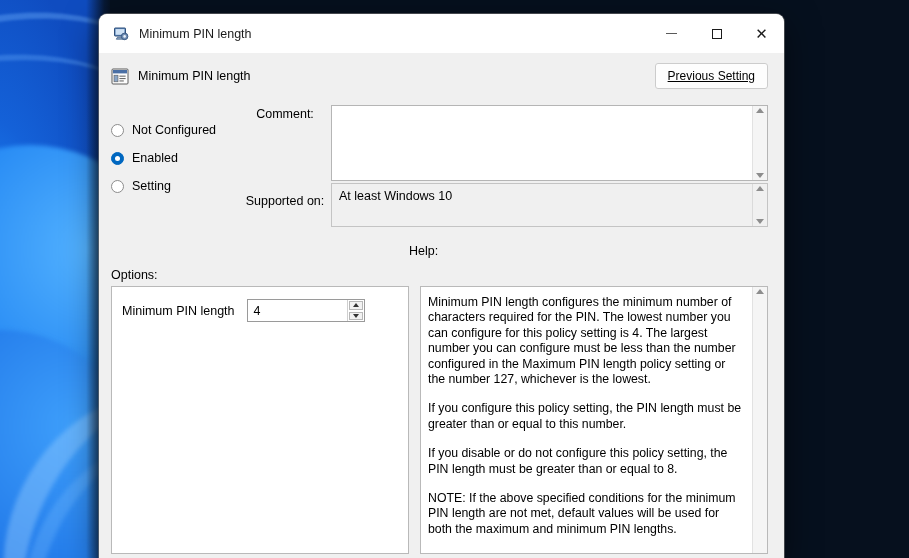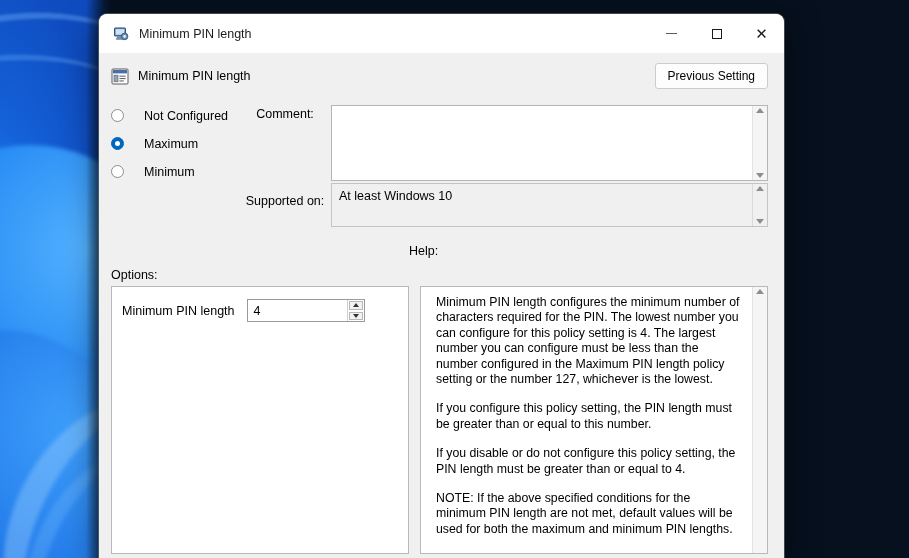--- a/index.html
+++ b/index.html
@@ -162,21 +162,21 @@
     padding: 0 16px 0 12px;
     background: #f0f0f0;
   }
   .policy-icon {
     width: 18px; height: 17px;
     margin-right: 9px;
     flex: none;
     position: relative;
   }
   .policy-name { font-size: 12.5px; color: #000; }
-  .nav-btns { margin-left: auto; display: flex; gap: 20px; }
+  .nav-btns { margin-left: auto; display: flex; gap: 20px; text-decoration: underline; }
   .nav-btn {
     height: 26px;
     min-width: 100px;
     padding: 0 12px;
     background: #fdfdfd;
     border: 1px solid #cccccc;
     border-radius: 3px;
     font-family: "Liberation Sans", sans-serif;
     font-size: 12px;
     color: #000;
@@ -185,23 +185,22 @@
 
   
   .state-area {
     display: flex;
     padding: 6px 16px 0 12px;
     height: 135px;
   }
   .radios { width: 118px; padding-top: 4px; }
   .radio-row {
     display: flex;
-    align-items: flex-start;
+    align-items: flex-end;
     height: 28px;
-    gap: 12px;
   }
   .radio {
     width: 13px; height: 13px;
     border-radius: 50%;
     border: 1px solid #8c8c8c;
     background: #fff;
     margin-right: 8px;
     flex: none;
     position: relative;
   }
@@ -281,21 +280,20 @@
   .panes {
     display: flex;
     padding: 0 16px 0 12px;
     gap: 11px;
     height: 268px;
   }
   .pane {
     border: 1px solid #b9b9b9;
     background: #ffffff;
     position: relative;
-    padding-left: 8px;
   }
   .options-pane { width: 298px; padding: 12px 10px; }
   .help-pane { flex: 1; display: flex; }
 
   .option-row { display: flex; align-items: center; }
   .option-label {
     font-size: 12.5px;
     margin-right: 12px;
     white-space: nowrap;
   }
@@ -411,25 +409,25 @@
     </div>
 
     <div class="state-area">
       <div class="radios">
         <label class="radio-row">
           <span class="radio"></span>
           <span class="radio-label">Not Configured</span>
         </label>
         <label class="radio-row">
           <span class="radio checked"></span>
-          <span class="radio-label">Maximum</span>
+          <span class="radio-label">Enabled</span>
         </label>
         <label class="radio-row">
           <span class="radio"></span>
-          <span class="radio-label">Minimum</span>
+          <span class="radio-label">Setting</span>
         </label>
       </div>
 
       <div class="fields">
         <div class="field-row">
           <span class="field-label">Comment:</span>
           <div class="field-box comment-box">
             <div class="content"></div>
             <div class="vscroll">
               <span class="arr arr-up"></span>
@@ -470,21 +468,21 @@
               </div>
             </div>
           </div>
         </div>
       </div>
 
       <div class="pane help-pane">
         <div class="help-text">
           <p>Minimum PIN length configures the minimum number of characters required for the PIN.  The lowest number you can configure for this policy setting is 4.  The largest number you can configure must be less than the number configured in the Maximum PIN length policy setting or the number 127, whichever is the lowest.</p>
           <p>If you configure this policy setting, the PIN length must be greater than or equal to this number.</p>
-          <p>If you disable or do not configure this policy setting, the PIN length must be greater than or equal to 4.</p>
+          <p>If you disable or do not configure this policy setting, the PIN length must be greater than or equal to 8.</p>
           <p>NOTE: If the above specified conditions for the minimum PIN length are not met, default values will be used for both the maximum and minimum PIN lengths.</p>
         </div>
         <div class="vscroll">
           <span class="arr arr-up"></span>
           <span class="arr arr-down" style="visibility:hidden;"></span>
         </div>
       </div>
     </div>
 
   </div>

